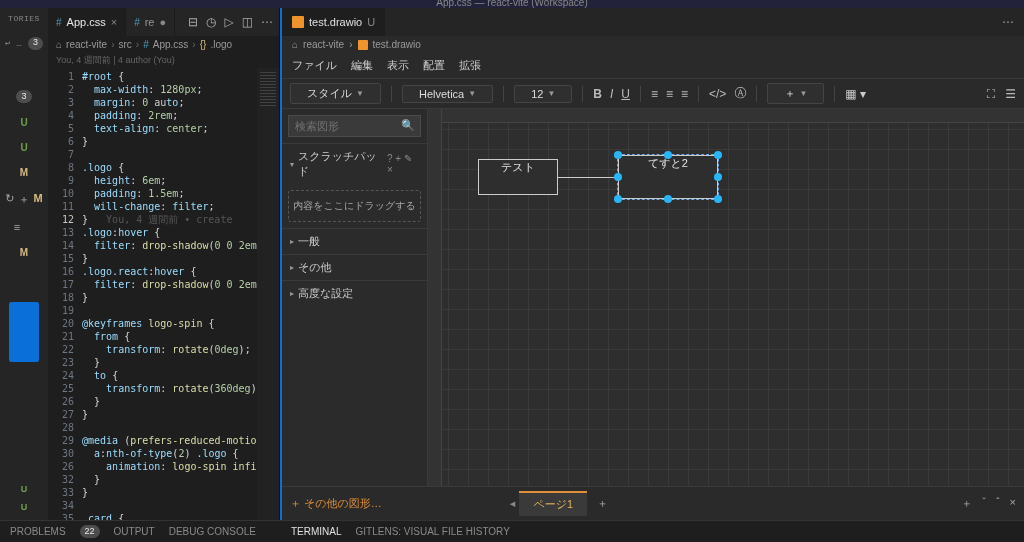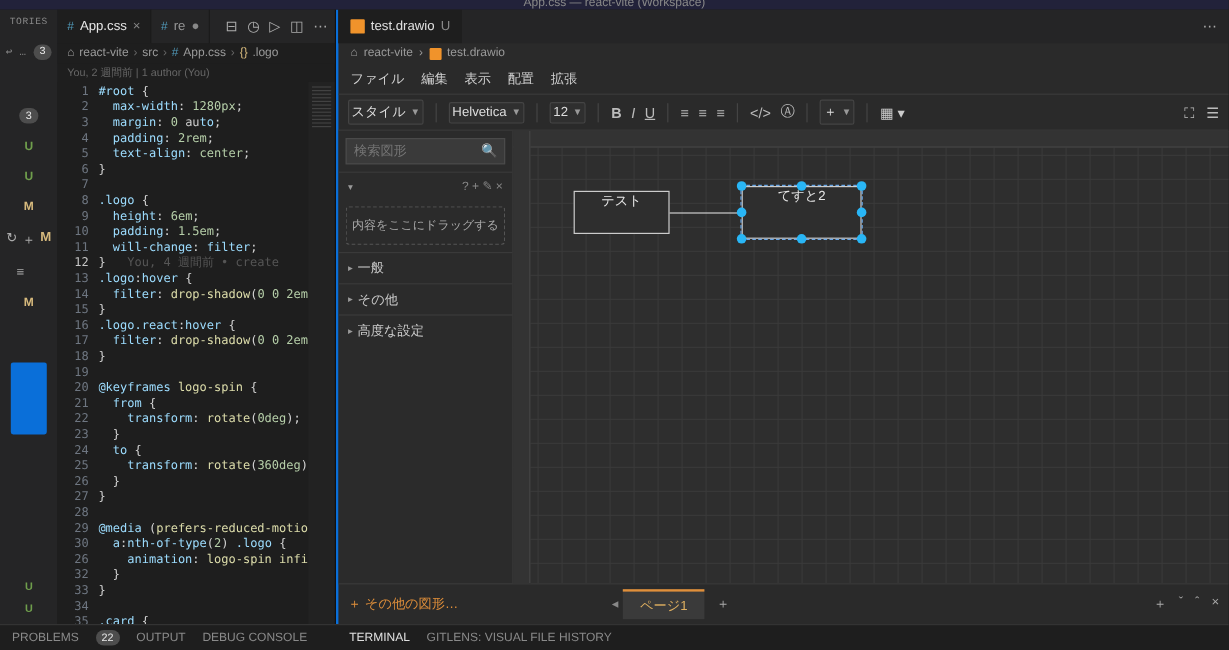--- a/index.html
+++ b/index.html
@@ -61,21 +61,21 @@
 .dtab .mod { color:#888; }
 .dtabs .dots { margin-left:auto; padding:0 10px; color:#aaa; }
 
 .dbreadcrumb { display:flex; align-items:center; gap:5px; padding:3px 10px; font-size:10px; color:#9a9a9a; }
 .dbreadcrumb .drawio-ico { width:10px; height:10px; background:#f0932b; border-radius:1px; display:inline-block; }
 
 .menubar { display:flex; gap:14px; padding:5px 10px; font-size:11px; color:#d0d0d0; }
 .menubar span { cursor:pointer; }
 
 .toolbar { display:flex; align-items:center; gap:6px; padding:4px 8px; border-top:1px solid #3a3a3a; border-bottom:1px solid #3a3a3a; }
-.tool-select { background:#2f2f2f; border:1px solid #444; color:#ddd; font-size:11px; padding:2px 2px; border-radius:2px; display:flex; align-items:center; gap:4px; }
+.tool-select { background:#2f2f2f; border:1px solid #444; color:#ddd; font-size:11px; padding:2px 16px; border-radius:2px; display:flex; align-items:center; gap:4px; }
 .tool-select .caret { font-size:8px; color:#999; }
 .tool-chunk { display:flex; gap:8px; color:#bbb; font-size:12px; align-items:center; }
 .vsep { width:1px; height:16px; background:#444; margin:0 4px; }
 .tool-right { margin-left:auto; display:flex; gap:10px; color:#bbb; }
 
 .drawio-body { flex:1; display:flex; overflow:hidden; }
 
 .dside { width:146px; background:#2b2b2b; border-right:1px solid #3a3a3a; display:flex; flex-direction:column; font-size:11px; }
 .dsearch { margin:6px; position:relative; }
 .dsearch input { width:100%; background:#3a3a3a; border:1px solid #4a4a4a; color:#ccc; font-size:11px; padding:4px 20px 4px 6px; border-radius:0; }
@@ -185,21 +185,21 @@
         <span class="chev">›</span>
         <span>src</span>
         <span class="chev">›</span>
         <span class="css-ico">#</span>
         <span>App.css</span>
         <span class="chev">›</span>
         <span class="brace">{}</span>
         <span>.logo</span>
       </div>
 
-      <div class="blame">You, 2 週間前 | 1 author (You)</div>
+      <div class="blame">You, 4 週間前 | 4 author (You)</div>
 
       <div class="code-wrap">
         <div class="gutter" id="gutter">
             <div class="ln">1</div>
             <div class="ln">2</div>
             <div class="ln">3</div>
             <div class="ln">4</div>
             <div class="ln">5</div>
             <div class="ln">6</div>
             <div class="ln">7</div>
@@ -358,20 +358,21 @@
       </div>
 
       <div class="drawio-body">
         <div class="dside">
           <div class="dsearch">
             <input placeholder="検索図形" style="">
             <span class="mag">🔍</span>
           </div>
           <div class="dsection">
             <span class="caret">▾</span>
+            <span>スクラッチパッド</span>
             <span class="mini">? + ✎ ×</span>
           </div>
           <div class="scratchpad">内容をここにドラッグする</div>
           <div class="dsection">
               <span class="caret">▸</span>
               <span>一般</span>
             </div>
           <div class="dsection">
               <span class="caret">▸</span>
               <span>その他</span>

